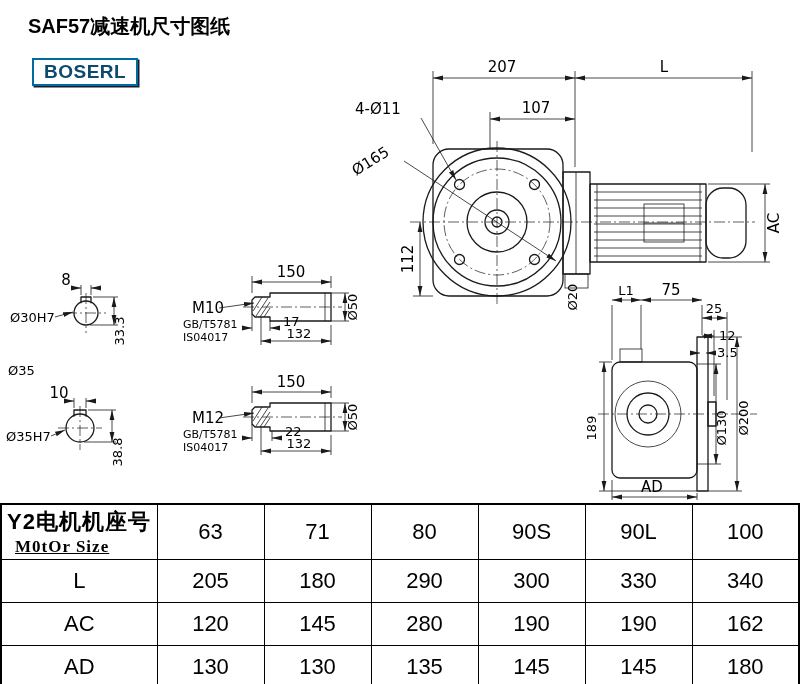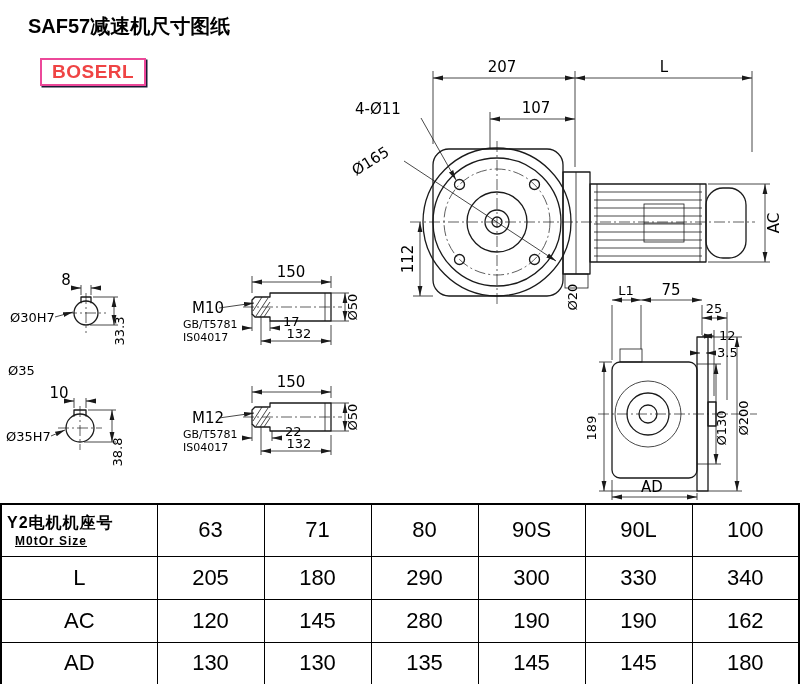--- a/index.html
+++ b/index.html
@@ -1,34 +1,34 @@
 <!DOCTYPE html>
 <html><head>
 <meta charset="utf-8">
 <style>
   *{margin:0;padding:0;box-sizing:border-box}
   html,body{width:800px;height:684px;background:#fff;font-family:"Liberation Sans",sans-serif;position:relative;overflow:hidden;color:#000}
   .title{position:absolute;left:28px;top:13px;font-size:20px;font-weight:700;color:#000;white-space:nowrap}
-  .brand{position:absolute;left:40px;top:58px;display:inline-block;border:2px solid #ec4899;box-shadow:1.5px 1.5px 0 #1a1a33;color:#ef4444;font-weight:700;font-size:19px;padding:1px 10px;letter-spacing:.5px;background:#fff}
+  .brand{position:absolute;left:32px;top:58px;display:inline-block;border:2px solid #0369a1;box-shadow:1.5px 1.5px 0 #1a1a33;color:#0c4a6e;font-weight:700;font-size:19px;padding:1px 10px;letter-spacing:.5px;background:#fff}
   svg.drawing{position:absolute;left:0;top:0}
   .ol{stroke:#1a1a1a;stroke-width:1.3;fill:none;stroke-linejoin:round}
   .tl{stroke:#1a1a1a;stroke-width:.8;fill:none}
   .cl{stroke:#1a1a1a;stroke-width:.7;fill:none;stroke-dasharray:11 3 2 3}
   text.dt{font-size:15px;fill:#000;font-family:"DejaVu Sans",sans-serif}
   text.dtm{font-size:13px;fill:#000;font-family:"DejaVu Sans",sans-serif}
   text.dts{font-size:11px;fill:#000;font-family:"DejaVu Sans",sans-serif}
   marker path{fill:#1a1a1a}
   .dim-table{position:absolute;left:0;top:503px;width:800px;border-collapse:collapse;table-layout:fixed;background:#fff;border:2px solid #000}
   .dim-table td,.dim-table th{border:1px solid #000;text-align:center;vertical-align:middle;font-size:22px;font-weight:400;color:#000;padding:0;font-family:"Liberation Sans",sans-serif}
   .dim-table col.c0{width:156px}
   .dim-table tr{height:43px}
   .dim-table tr.r-head{height:52px}
   .dim-table th.first{text-align:left;padding:2px 2px 2px 5px}
-  .dim-table th.first .cn{font-size:16px;font-weight:700;letter-spacing:1px}
-  .dim-table th.first .en{font-size:12px;font-weight:700;text-decoration:underline;padding-left:8px;letter-spacing:1px;font-family:Liberation Sans, sans-serif}
+  .dim-table th.first .cn{font-size:22px;font-weight:700;letter-spacing:1px}
+  .dim-table th.first .en{font-size:17px;font-weight:700;text-decoration:underline;padding-left:8px;letter-spacing:1px;font-family:Liberation Serif, serif}
 </style>
 </head>
 <body>
 
 <div class="page">
 
   <h1 class="title">SAF57减速机尺寸图纸</h1>
   <div class="brand">BOSERL</div>
 
   <svg class="drawing" width="800" height="503" viewBox="0 0 800 503">

